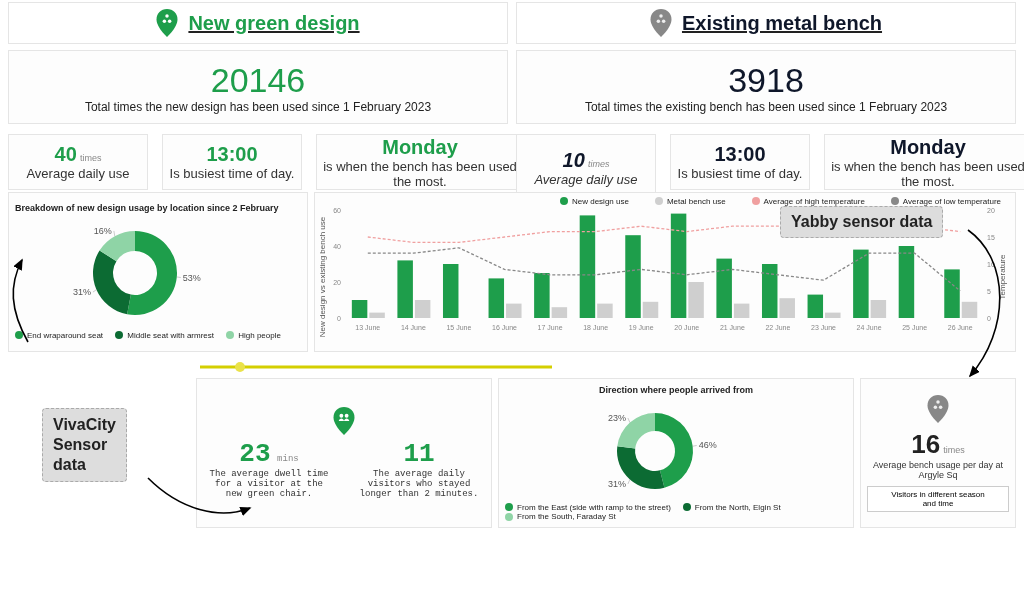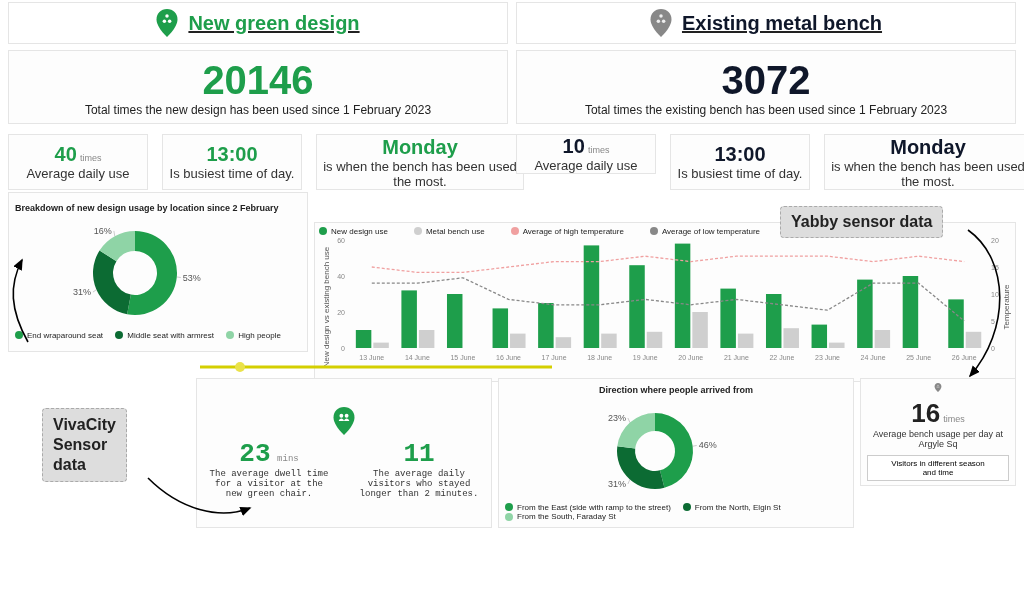--- a/index.html
+++ b/index.html
@@ -8,21 +8,21 @@
   .dash { position: relative; width: 1024px; height: 602px; }
 
   .header-row { display:flex; gap:8px; }
   .header-box { border:1px solid #e5e5e5; height:42px; display:flex; align-items:center; justify-content:center; gap:10px; }
   .header-left { width:500px; }
   .header-right { width:500px; }
   .header-title { font-size:20px; font-weight:700; }
   .green-text { color:#1e9e4b; }
   .gray-text { color:#0f172a; }
 
-  .big-number { font-size:40px; font-weight:700; text-align:left; }
+  .big-number { font-size:34px; font-weight:400; text-align:left; }
   .caption { font-size:12px; text-align:center; }
 
   .panel { border:1px solid #e5e5e5; background:#fdfdfd; padding:4px 6px; display:flex; flex-direction:column; align-items:center; justify-content:center; }
   .panel-row { display:flex; gap:14px; margin-top:4px; }
 
   .stat-label-small { font-size:9px; color:#888; }
   .stat-num { font-size:20px; font-weight:700; }
   .stat-cap { font-size:13px; color:#333; text-align:center; }
 
   .donut-title { font-size:9px; font-weight:700; }
@@ -68,40 +68,40 @@
       </svg>
       <span class="header-title gray-text">Existing metal bench</span>
     </div>
   </div>
 
   <div class="panel" style="position:absolute; left:8px; top:50px; width:500px; height:74px;">
     <div class="big-number green-text">20146</div>
     <div class="caption">Total times the new design has been used since 1 February 2023</div>
   </div>
   <div class="panel" style="position:absolute; left:516px; top:50px; width:500px; height:74px;">
-    <div class="big-number gray-text">3072</div>
+    <div class="big-number gray-text">3918</div>
     <div class="caption">Total times the existing bench has been used since 1 February 2023</div>
   </div>
 
   <div class="panel-row" style="position:absolute; left:8px; top:130px;">
     <div class="panel" style="width:140px; height:56px;">
       <div><span class="stat-num green-text">40</span> <span class="stat-label-small">times</span></div>
       <div class="stat-cap">Average daily use</div>
     </div>
     <div class="panel" style="width:140px; height:56px;">
       <div class="stat-num green-text">13:00</div>
       <div class="stat-cap">Is busiest time of day.</div>
     </div>
     <div class="panel" style="width:208px; height:56px;">
       <div class="stat-num green-text">Monday</div>
       <div class="stat-cap">is when the bench has been used the most.</div>
     </div>
   </div>
   <div class="panel-row" style="position:absolute; left:516px; top:130px;">
-    <div class="panel" style="width:140px; height:40px;">
+    <div class="panel" style="width:140px; height:68px;font-style:italic;">
       <div><span class="stat-num gray-text">10</span> <span class="stat-label-small">times</span></div>
       <div class="stat-cap">Average daily use</div>
     </div>
     <div class="panel" style="width:140px; height:56px;">
       <div class="stat-num gray-text">13:00</div>
       <div class="stat-cap">Is busiest time of day.</div>
     </div>
     <div class="panel" style="width:208px; height:56px;">
       <div class="stat-num gray-text">Monday</div>
       <div class="stat-cap">is when the bench has been used the most.</div>
@@ -130,21 +130,21 @@
           <span class="legend-dot" style="background:#0c6b33"></span>
           <span>Middle seat with armrest</span>
         </span>
       <span class="legend-item">
           <span class="legend-dot" style="background:#8fd4a6"></span>
           <span>High people</span>
         </span>
     </div>
   </div>
 
-  <div class="panel" style="position:absolute; left:314px; top:192px; width:702px; height:160px; align-items:flex-start; padding:2px 4px;margin-top:30px;">
+  <div class="panel" style="position:absolute; left:314px; top:192px; width:702px; height:160px; align-items:flex-end; padding:2px 4px;">
     <div style="font-size:8px; display:flex; gap:16px;">
       <span class="legend-item">
           <span class="legend-dot" style="background:#1e9e4b"></span>
           <span>New design use</span>
         </span>
       <span class="legend-item">
           <span class="legend-dot" style="background:#cfcfcf"></span>
           <span>Metal bench use</span>
         </span>
       <span class="legend-item">
@@ -260,21 +260,21 @@
           <span class="legend-dot" style="background:#0c6b33"></span>
           <span>From the North, Elgin St</span>
         </span>
       <span class="legend-item">
           <span class="legend-dot" style="background:#8fd4a6"></span>
           <span>From the South, Faraday St</span>
         </span>
     </div>
   </div>
 
-  <div class="panel" style="position:absolute; left:860px; top:378px; width:156px; height:108px;">
+  <div class="panel" style="position:absolute; left:860px; top:378px; width:156px; height:150px;">
     <svg class="pin-icon" viewBox="0 0 24 32">
       <path d="M12 0C5 0 0 5 0 12c0 9 12 20 12 20s12-11 12-20C24 5 19 0 12 0z" fill="#888"></path>
       <circle cx="9" cy="14" r="2" fill="#eee"></circle>
         <circle cx="15" cy="14" r="2" fill="#eee"></circle>
         <circle cx="12" cy="8" r="2" fill="#eee"></circle>
     </svg>
     <div style="margin-top:6px;"><span class="stat-num" style="font-size:26px;">16</span> <span class="stat-label-small">times</span></div>
     <div class="stat-cap" style="font-size:9px;">Average bench usage per day at Argyle Sq</div>
     <button class="visitors-btn">Visitors in different season and time</button>
   </div>

